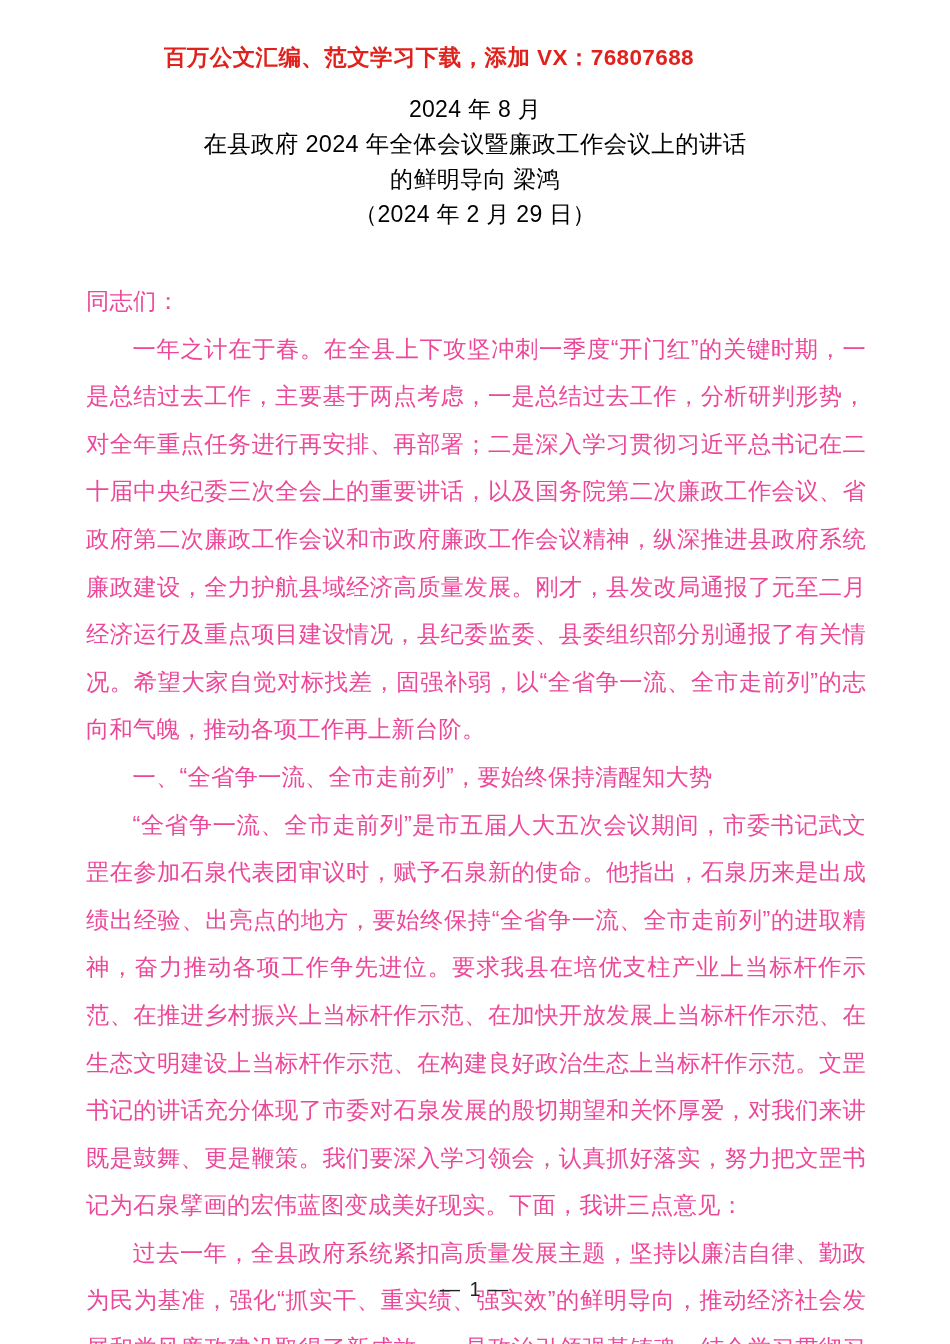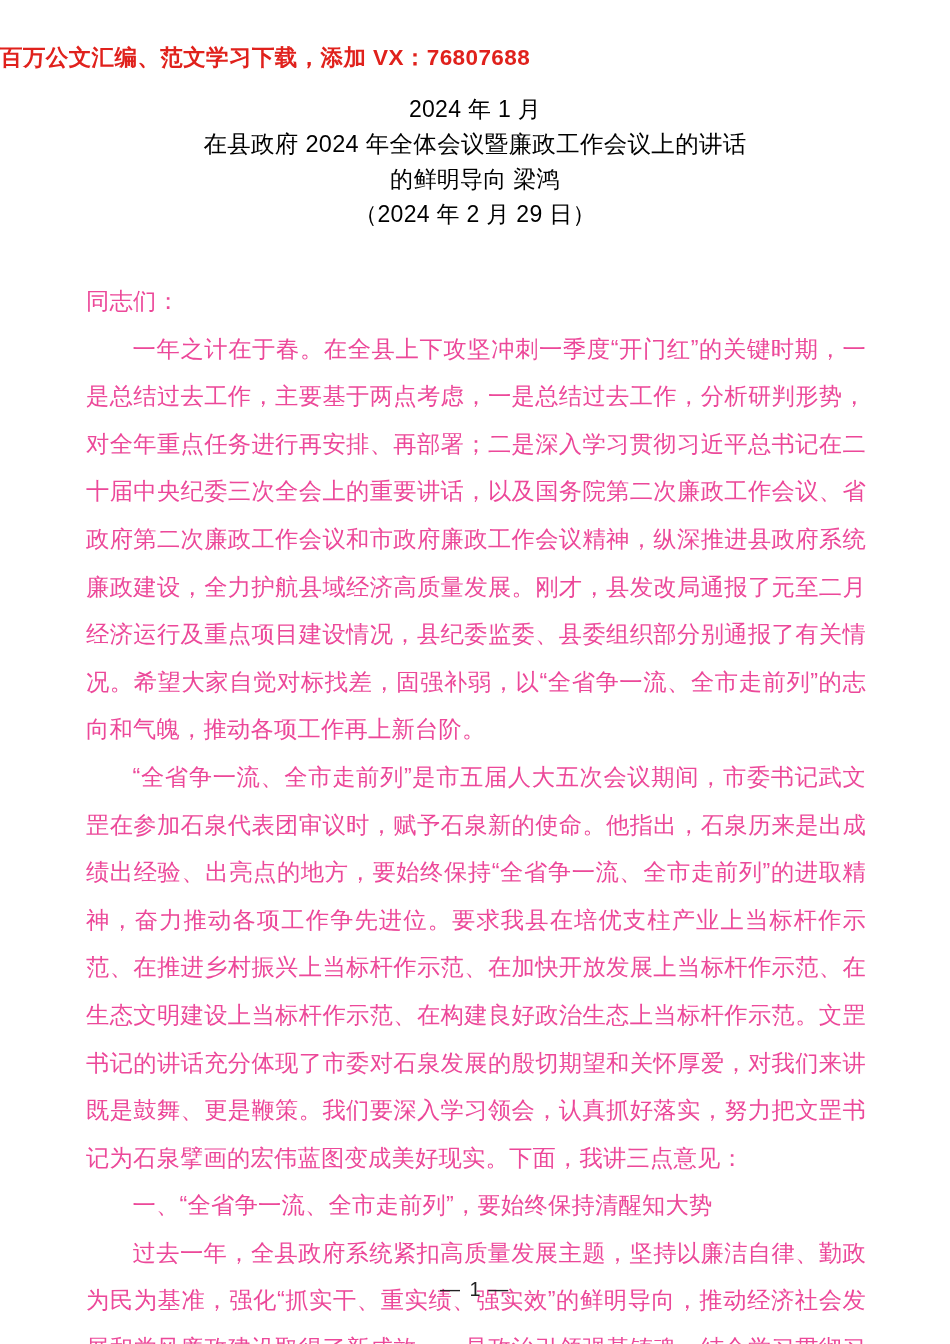--- a/index.html
+++ b/index.html
@@ -18,20 +18,21 @@
     height: 1344px;
     background: #ffffff;
     overflow: hidden;
     box-sizing: border-box;
   }
   .promo-banner {
     position: absolute;
     top: 42px;
     left: 0;
     width: 858px;
+    text-align: center;
     font-size: 22.5px;
     font-weight: 700;
     letter-spacing: 0.4px;
     color: #e0211c;
     white-space: nowrap;
   }
   .title-block {
     position: absolute;
     top: 92px;
     left: 0;
@@ -84,37 +85,37 @@
   .footer .pf-num { letter-spacing: 0; }
 </style>
 </head>
 <body>
 
 <div id="page">
 
   <div class="promo-banner">百万公文汇编、范文学习下载，添加 VX：76807688</div>
 
   <div class="title-block">
-    <div class="title-line">2024 年 1 月</div>
+    <div class="title-line">2024 年 8 月</div>
     <div class="title-line main">在县政府 2024 年全体会议暨廉政工作会议上的讲话</div>
     <div class="title-line">的鲜明导向 梁鸿</div>
     <div class="title-line">（2024 年 2 月 29 日）</div>
   </div>
 
   <div class="body-area">
 
     <p class="para">同志们：</p>
 
     <p class="para indent">
       <span>一年之计在于春。在全县上下攻坚冲刺一季度“开门红”的关键时期，一是总结过去工作，主要基于两点考虑，</span><b>一是总结过去工作，分析研判形势，对全年重点任务进行再安排、再部署；二是深入学习贯彻习近平总书记在二十届中央纪委三次全会上的重要讲话，以及国务院第二次廉政工作会议、省政府第二次廉政工作会议和市政府廉政工作会议精神，纵深推进县政府系统廉政建设，全力护航县域经济高质量发展。</b><span>刚才，县发改局通报了元至二月经济运行及重点项目建设情况，县纪委监委、县委组织部分别通报了有关情况。希望大家自觉对标找差，固强补弱，以“全省争一流、全市走前列”的志向和气魄，推动各项工作再上新台阶。</span>
     </p>
 
+    <p class="para indent">一、“全省争一流、全市走前列”，要始终保持清醒知大势</p>
+
     <p class="para indent">“全省争一流、全市走前列”是市五届人大五次会议期间，市委书记武文罡在参加石泉代表团审议时，赋予石泉新的使命。他指出，石泉历来是出成绩出经验、出亮点的地方，要始终保持“全省争一流、全市走前列”的进取精神，奋力推动各项工作争先进位。要求我县在培优支柱产业上当标杆作示范、在推进乡村振兴上当标杆作示范、在加快开放发展上当标杆作示范、在生态文明建设上当标杆作示范、在构建良好政治生态上当标杆作示范。文罡书记的讲话充分体现了市委对石泉发展的殷切期望和关怀厚爱，对我们来讲既是鼓舞、更是鞭策。我们要深入学习领会，认真抓好落实，努力把文罡书记为石泉擘画的宏伟蓝图变成美好现实。下面，我讲三点意见：</p>
-
-    <p class="para indent">一、“全省争一流、全市走前列”，要始终保持清醒知大势</p>
 
     <p class="para indent">
       <span>过去一年，全县政府系统紧扣高质量发展主题，坚持以廉洁自律、勤政为民为基准，强化“抓实干、重实绩、强实效”的鲜明导向，推动经济社会发展和党风廉政建设取得了新成效。</span><b>一是政治引领强基铸魂。</b><span>结合学习贯彻习近平新时代中国特色社会主义思想主题教育，深入学习必读、选读书目和重点篇目，跟进学习习近平总书记重要讲话和重要指示批示，县政府领导牵头完成调研课题 16 个，转化工作措施 44 个，解决突出问题 57 件，政府系统学思用贯通、</span>
     </p>
 
   </div>
 
   <div class="footer">
     <span class="pf-dash">—</span>
     <span class="pf-num">1</span>

